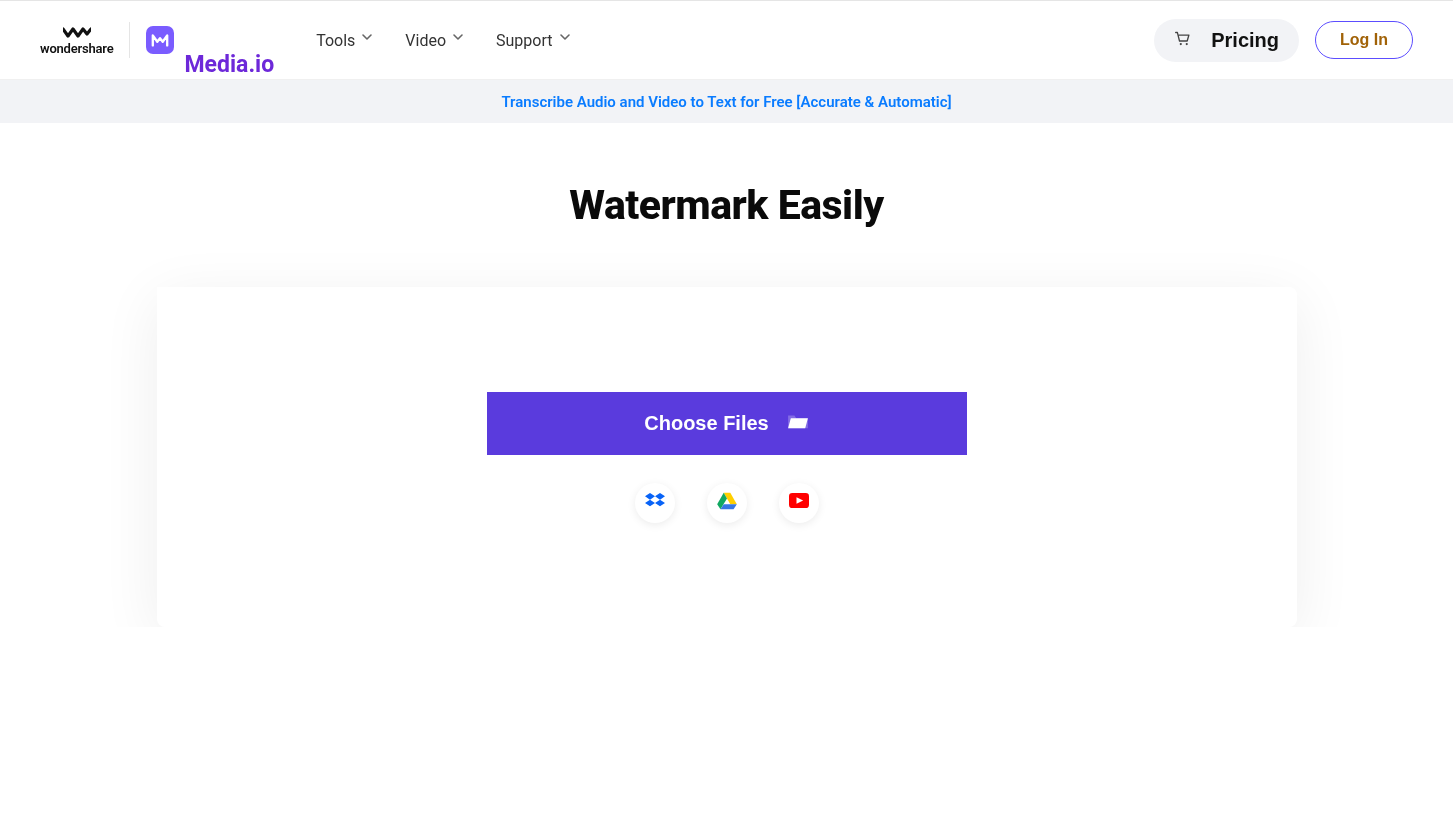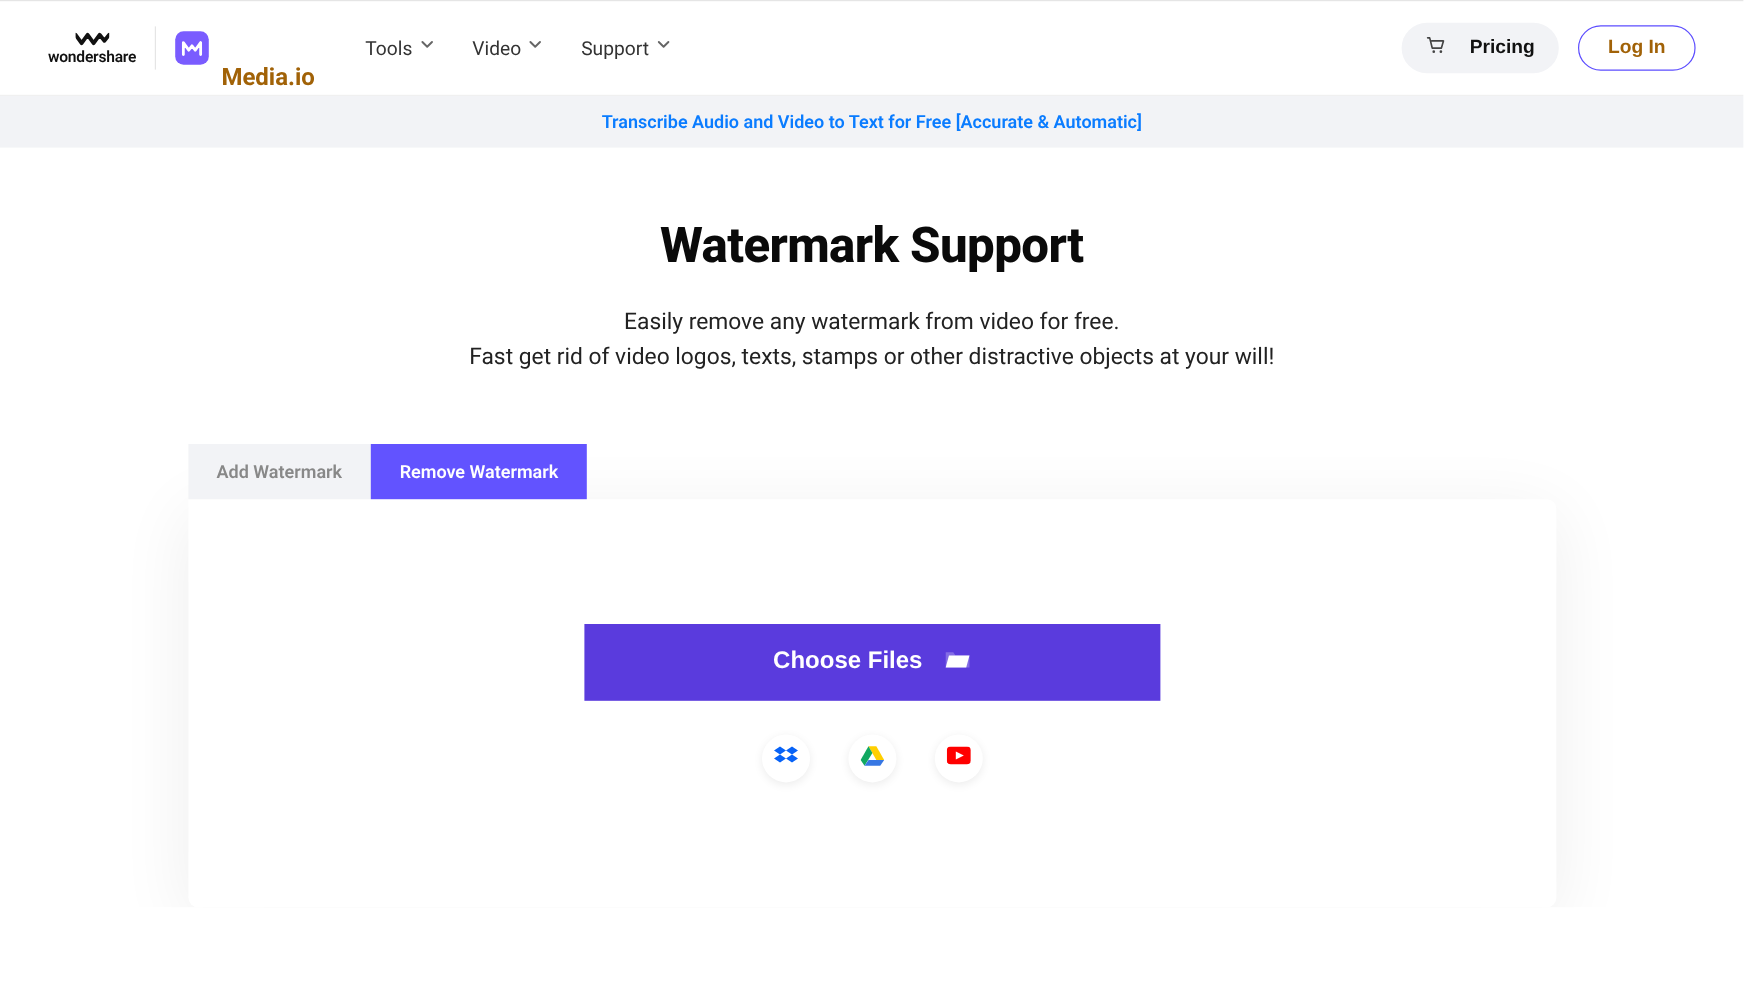--- a/index.html
+++ b/index.html
@@ -5,27 +5,27 @@
   * { margin: 0; padding: 0; box-sizing: border-box; }
   body { font-family: -apple-system, BlinkMacSystemFont, "Segoe UI", Roboto, Helvetica, Arial, sans-serif; background: #fff; color: #111; width: 1453px; }
   .topbar { height: 80px; border-top: 1px solid #e5e5e5; border-bottom: 1px solid #f0f0f0; display: flex; align-items: center; padding: 0 40px; }
   .brand-group { display: flex; align-items: center; gap: 16px; text-align: center; }
   .wondershare-logo { display: flex; flex-direction: column; align-items: center; gap: 2px; }
   .wondershare-mark { width: 28px; height: 14px; position: relative; }
   .wondershare-text { font-size: 13px; font-weight: 600; color: #111; letter-spacing: -0.2px; }
   .divider { width: 1px; height: 36px; background: #e5e5e5; }
   .mediaio-group { display: flex; align-items: center; gap: 10px; }
   .mediaio-icon { width: 28px; height: 28px; background: #7a5cff; border-radius: 7px; display: flex; align-items: center; justify-content: center; color: #fff; font-weight: 700; font-size: 15px; }
-  .mediaio-text { font-size: 20px; font-weight: 700; color: #a16207; margin-top: 48px; }
+  .mediaio-text { font-size: 23px; font-weight: 700; color: #6d28d9; margin-top: 48px; }
   .nav-menu { display: flex; align-items: center; gap: 32px; margin-left: 42px; }
   .nav-item { display: flex; align-items: flex-start; gap: 6px; color: #333; font-size: 16px; cursor: pointer; }
   .chevron { width: 12px; height: 12px; display: inline-flex; align-items: center; justify-content: center; }
   .spacer { flex: 1; }
   .right-actions { display: flex; align-items: center; gap: 16px; }
-  .pricing-btn { background: #f2f3f6; border: none; border-radius: 22px; padding: 10px 20px; display: flex; align-items: center; gap: 20px; font-size: 16px; font-weight: 600; color: #111; cursor: pointer; }
+  .pricing-btn { background: #f2f3f6; border: none; border-radius: 22px; padding: 10px 20px; display: flex; align-items: center; gap: 20px; font-size: 20px; font-weight: 600; color: #111; cursor: pointer; }
   .login-btn { background: #fff; border: 1.5px solid #5c4dff; color: #a16207; border-radius: 22px; padding: 9px 24px; font-size: 16px; font-weight: 700; cursor: pointer; }
   .signup-btn { background: #6253ff; color: #fff; border: none; border-radius: 22px; padding: 11px 24px; font-size: 14px; font-weight: 700; letter-spacing: 0.4px; cursor: pointer; }
   .promo-bar { background: #f2f3f6; text-align: center; padding: 12px 0; }
   .promo-link { color: #0a7cff; font-size: 15px; font-weight: 600; text-decoration: none; cursor: pointer; }
   .hero { text-align: center; padding-top: 58px; }
   .hero-title { font-size: 41px; font-weight: 800; color: #0a0a0a; letter-spacing: -0.5px; }
   .hero-desc { margin-top: 24px; font-size: 19px; color: #222; line-height: 1.55; }
   .tool-area { max-width: 1140px; margin: 58px auto 0; padding: 0 0px; }
   .tabs { display: flex; }
   .tab { padding: 14px 24px; font-size: 15px; font-weight: 600; cursor: pointer; }
@@ -104,32 +104,24 @@
       <span>Log In</span>
     </button>
   </div>
 </header>
 
 <div class="promo-bar">
   <a class="promo-link">Transcribe Audio and Video to Text for Free [Accurate &amp; Automatic]</a>
 </div>
 
 <section class="hero">
-  <h1 class="hero-title">Watermark Support</h1>
-  <p class="hero-desc">
-    <span>Easily remove any watermark from video for free.</span><br>
-    <span>Fast get rid of video logos, texts, stamps or other distractive objects at your will!</span>
-  </p>
+  <h1 class="hero-title">Watermark Easily</h1>
 </section>
 
 <section class="tool-area">
-  <div class="tabs">
-    <div class="tab tab-inactive">Add Watermark</div>
-    <div class="tab tab-active">Remove Watermark</div>
-  </div>
   <div class="upload-card">
     <button class="choose-btn">
       <span>Choose Files</span>
       <span>
         <svg viewBox="0 0 24 20" width="22" height="18">
             <path d="M1 18 V4 h7 l2 3 h13 v11 z" fill="#fff" opacity="0.25"></path>
             <path d="M1 18 L4 7 h19 l-3 11 z" fill="#fff"></path>
           </svg>
       </span>
     </button>

